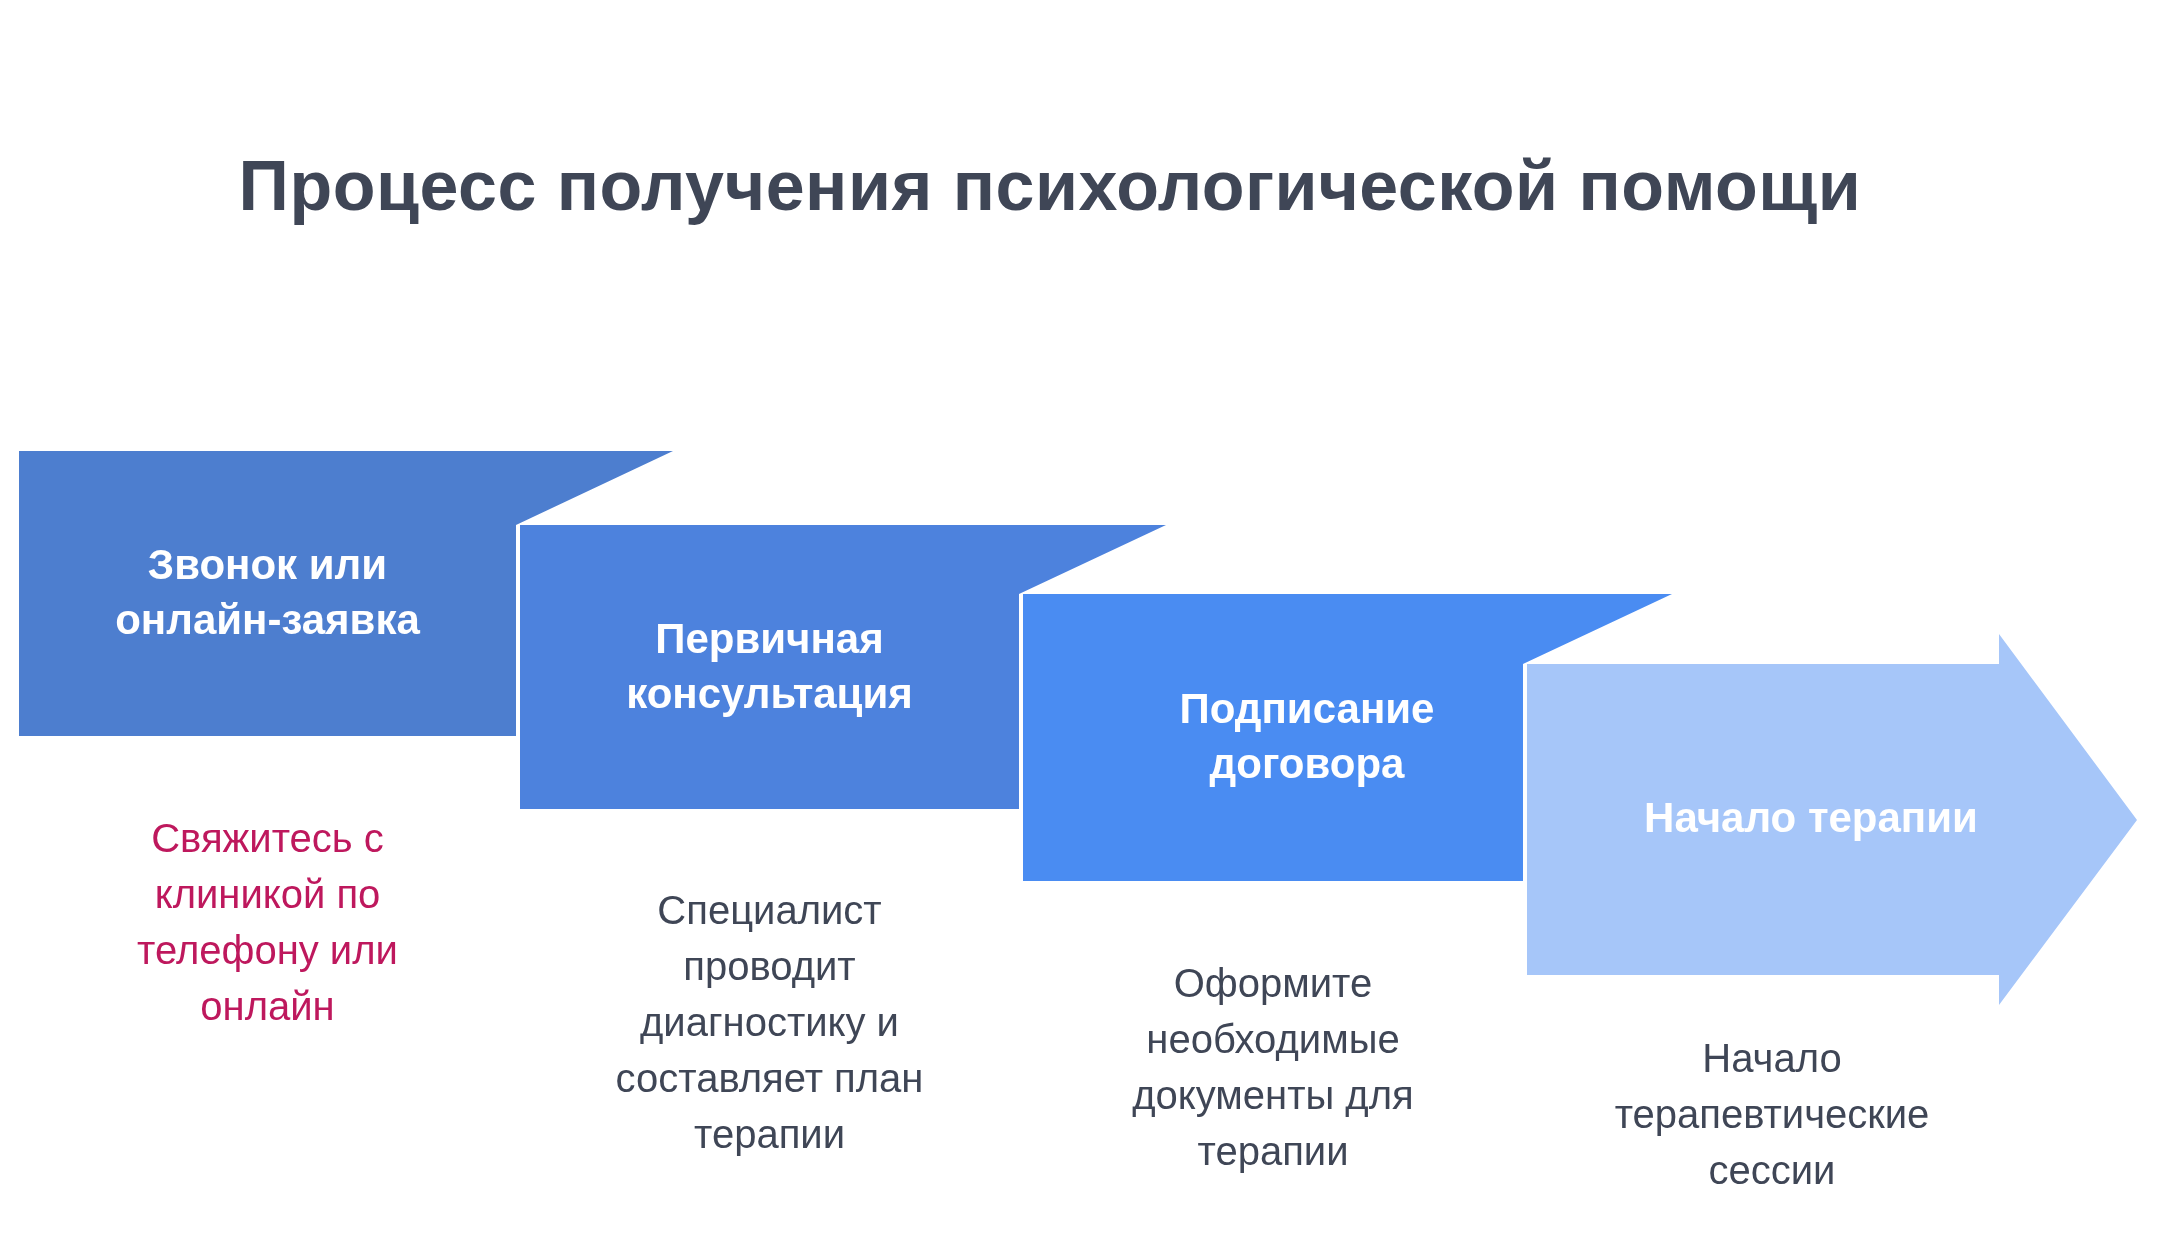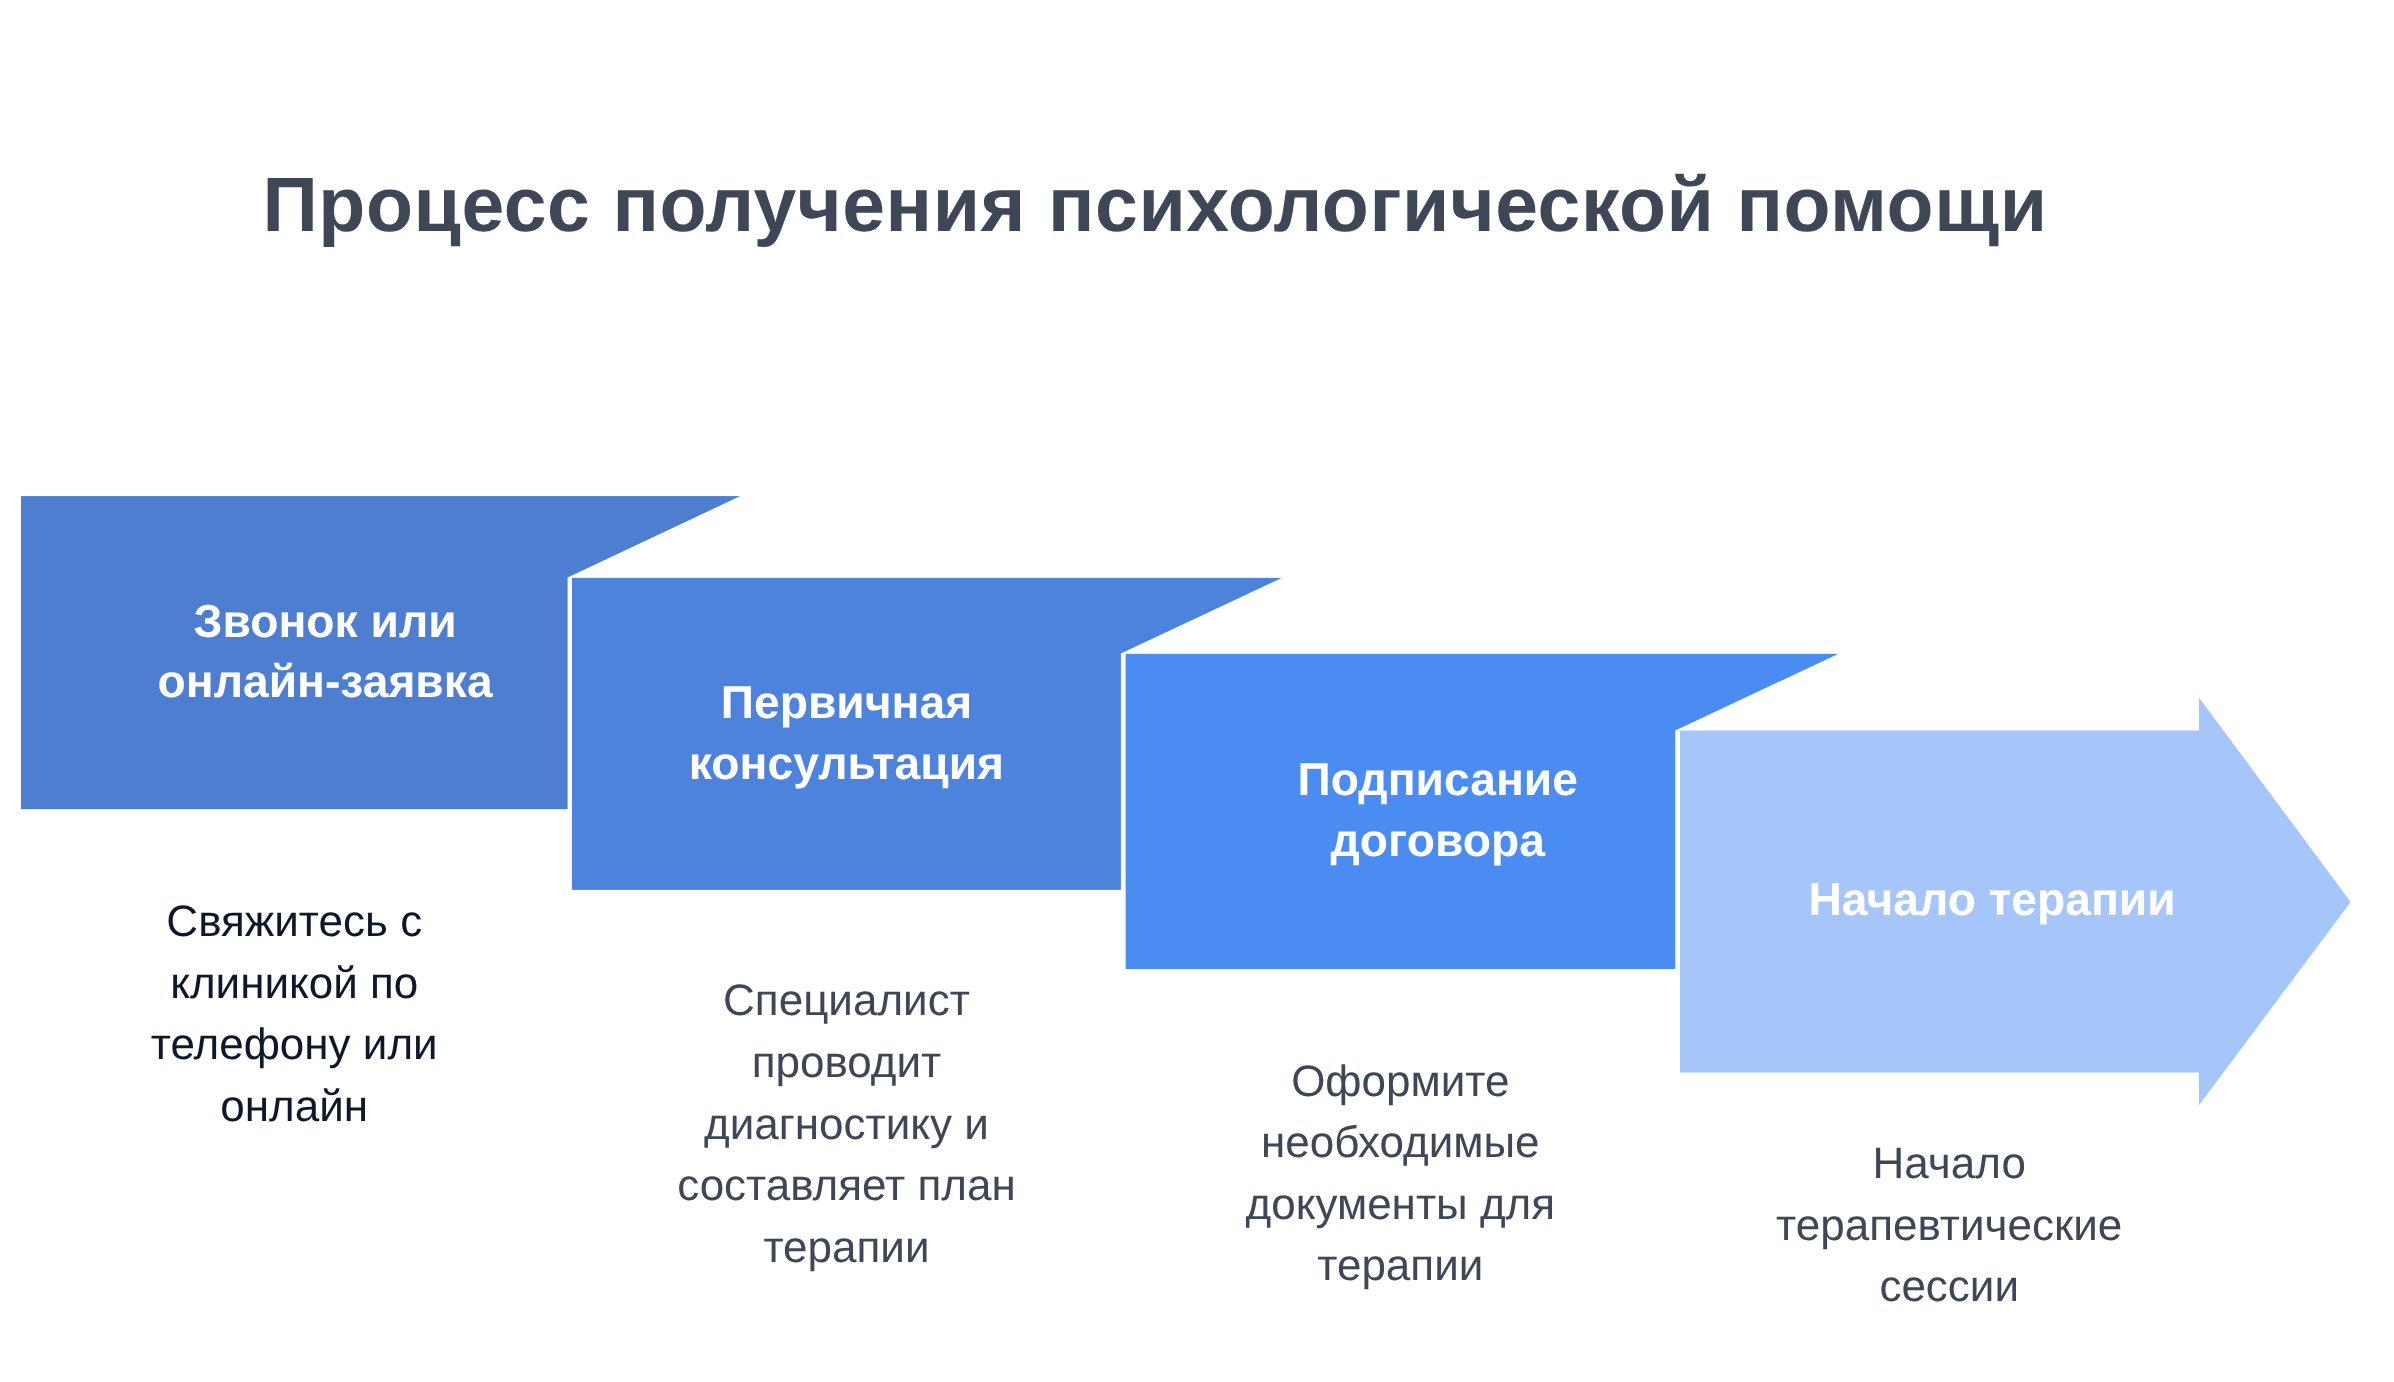--- a/index.html
+++ b/index.html
@@ -82,29 +82,29 @@
 
 <div id="canvas">
 
   <h1 id="title" style="color: rgb(63, 70, 86);">Процесс получения психологической помощи</h1>
 
   <div class="shape shape-1" style="background-color: rgb(77, 126, 207);"></div>
   <div class="shape shape-2" style="background-color: rgb(77, 130, 221);"></div>
   <div class="shape shape-3" style="background-color: rgb(74, 140, 242);"></div>
   <div class="shape shape-4" style="background-color: rgb(166, 198, 249);"></div>
 
-  <div class="step-label label-1" style="color: rgb(255, 255, 255); padding-left: 28px;">Звонок или
+  <div class="step-label label-1" style="color: rgb(255, 255, 255);">Звонок или
 онлайн-заявка</div>
   <div class="step-label label-2" style="color: rgb(255, 255, 255);">Первичная
 консультация</div>
   <div class="step-label label-3" style="color: rgb(255, 255, 255);">Подписание
 договора</div>
   <div class="step-label label-4" style="color: rgb(255, 255, 255); margin-left: 48px;">Начало терапии</div>
 
-  <div class="step-desc desc-1" style="color: #0f172a;">Свяжитесь с
+  <div class="step-desc desc-1" style="color: #be185d;">Свяжитесь с
 клиникой по
 телефону или
 онлайн</div>
   <div class="step-desc desc-2" style="color: rgb(63, 70, 86);">Специалист
 проводит
 диагностику и
 составляет план
 терапии</div>
   <div class="step-desc desc-3" style="color: rgb(63, 70, 86);">Оформите
 необходимые

